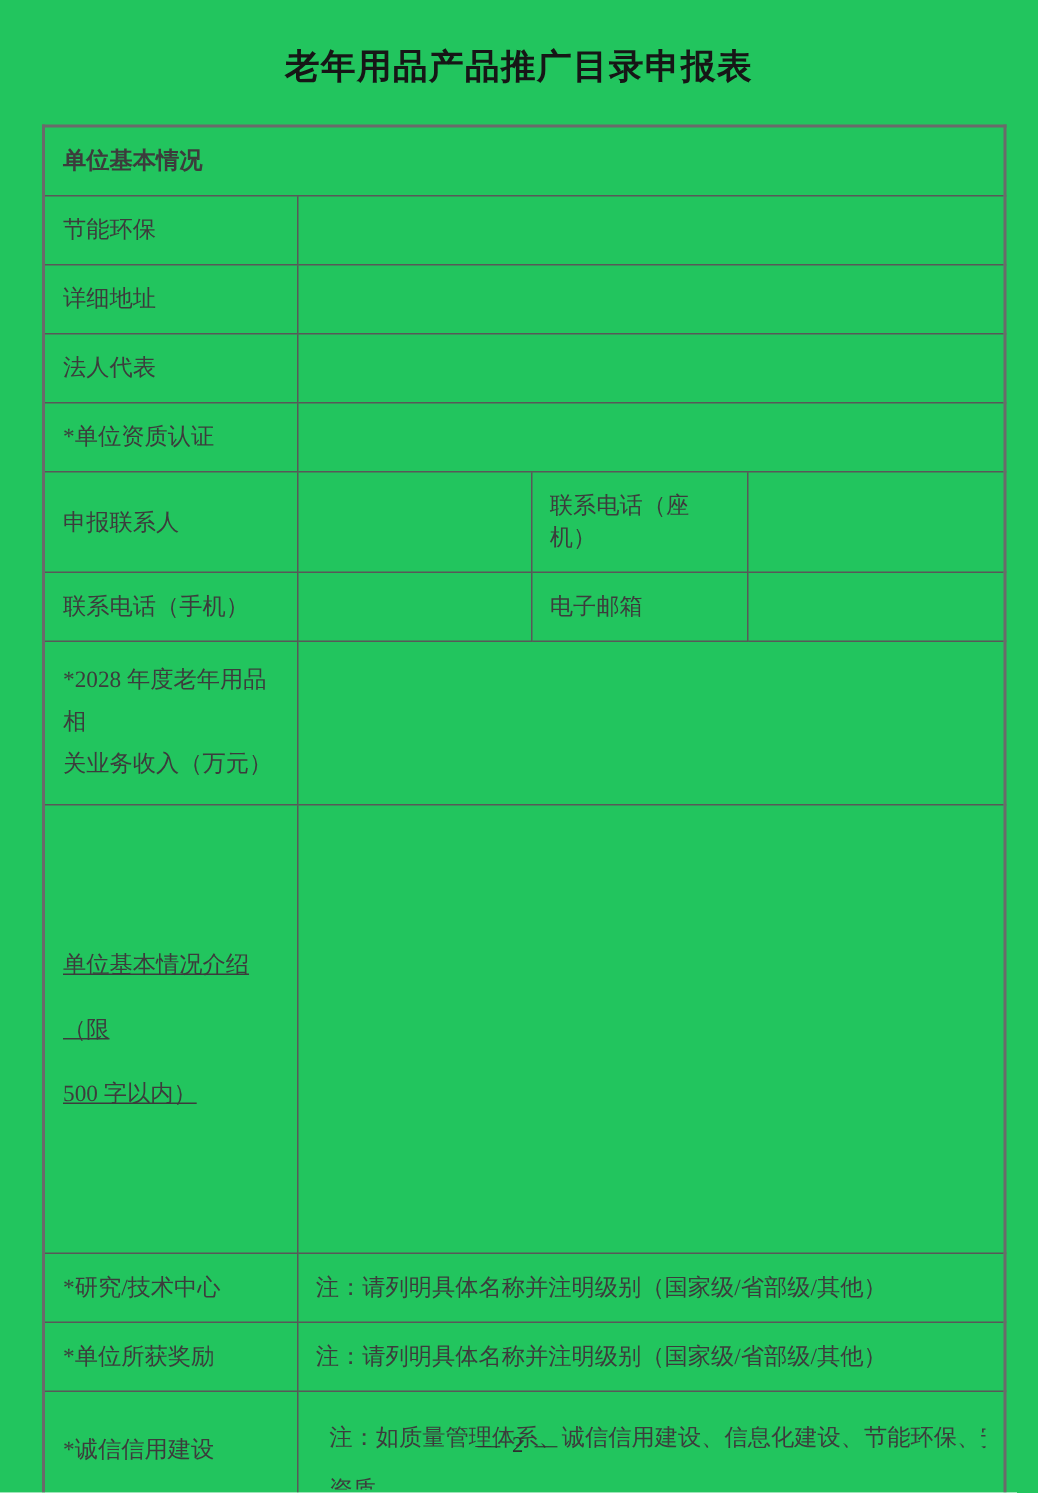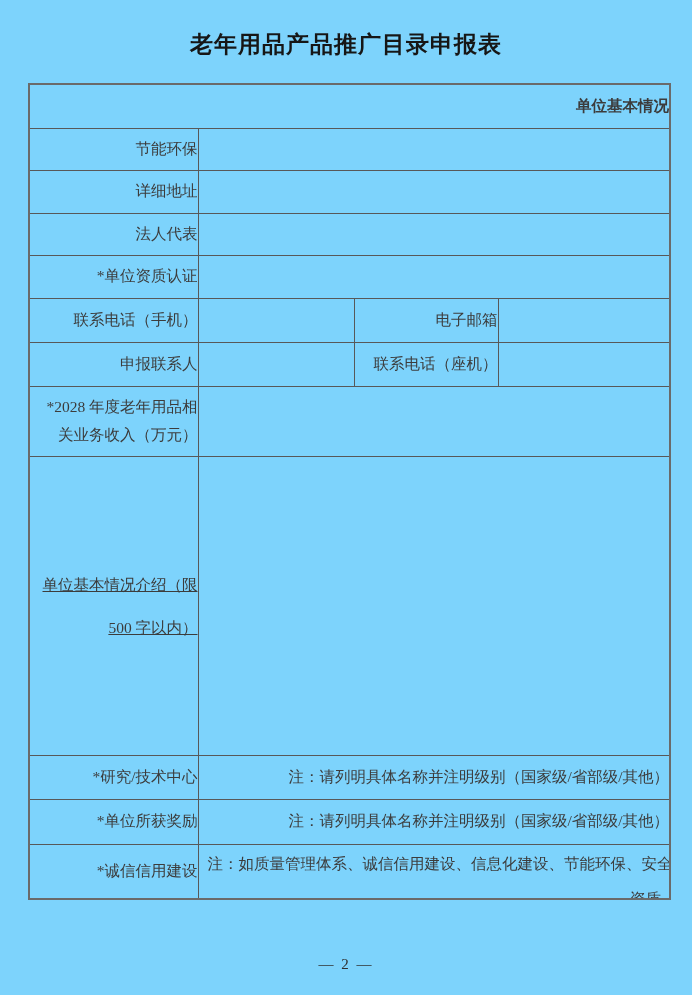--- a/index.html
+++ b/index.html
@@ -4,21 +4,21 @@
 <style>
   html, body {
     margin: 0;
     padding: 0;
     background: #ffffff;
   }
   .page {
     position: relative;
     width: 692px;
     height: 995px;
-    background: #7dd3fc;
+    background: #22c55e;
     font-family: "Liberation Serif", "DejaVu Serif", serif;
     color: #3c3c3c;
     overflow: hidden;
   }
   .doc-title {
     position: absolute;
     top: 29px;
     left: 0;
     width: 100%;
     text-align: center;
@@ -32,23 +32,23 @@
     position: absolute;
     left: 28px;
     top: 83px;
     width: 641px;
     border-collapse: collapse;
     table-layout: fixed;
     border: 2px solid #6a6a6a;
   }
   table.form-table td {
     border: 1px solid #585858;
-    padding: 0;
+    padding: 12px;
     font-size: 15.5px;
-    text-align: right;
+    text-align: left;
     vertical-align: middle;
     color: #3c3c3c;
     overflow: hidden;
   }
   td.section-header {
     text-align: left;
     padding-left: 10px;
     font-family: "Liberation Sans", "DejaVu Sans", sans-serif;
     font-weight: bold;
     font-size: 16px;
@@ -125,30 +125,30 @@
       <td colspan="3"></td>
     </tr>
 
     <tr style="height:43px">
       <td>*单位资质认证</td>
       <td colspan="3"></td>
     </tr>
 
 
     <tr style="height:44px">
-      <td>联系电话（手机）</td>
+      <td>申报联系人</td>
       <td></td>
-      <td>电子邮箱</td>
+      <td>联系电话（座机）</td>
       <td></td>
     </tr>
 
     <tr style="height:44px">
-      <td>申报联系人</td>
+      <td>联系电话（手机）</td>
       <td></td>
-      <td>联系电话（座机）</td>
+      <td>电子邮箱</td>
       <td></td>
     </tr>
 
     <tr style="height:70px">
       <td class="two-line-label">
         <div>*2028 年度老年用品相</div>
         <div>关业务收入（万元）</div>
       </td>
       <td colspan="3"></td>
     </tr>

